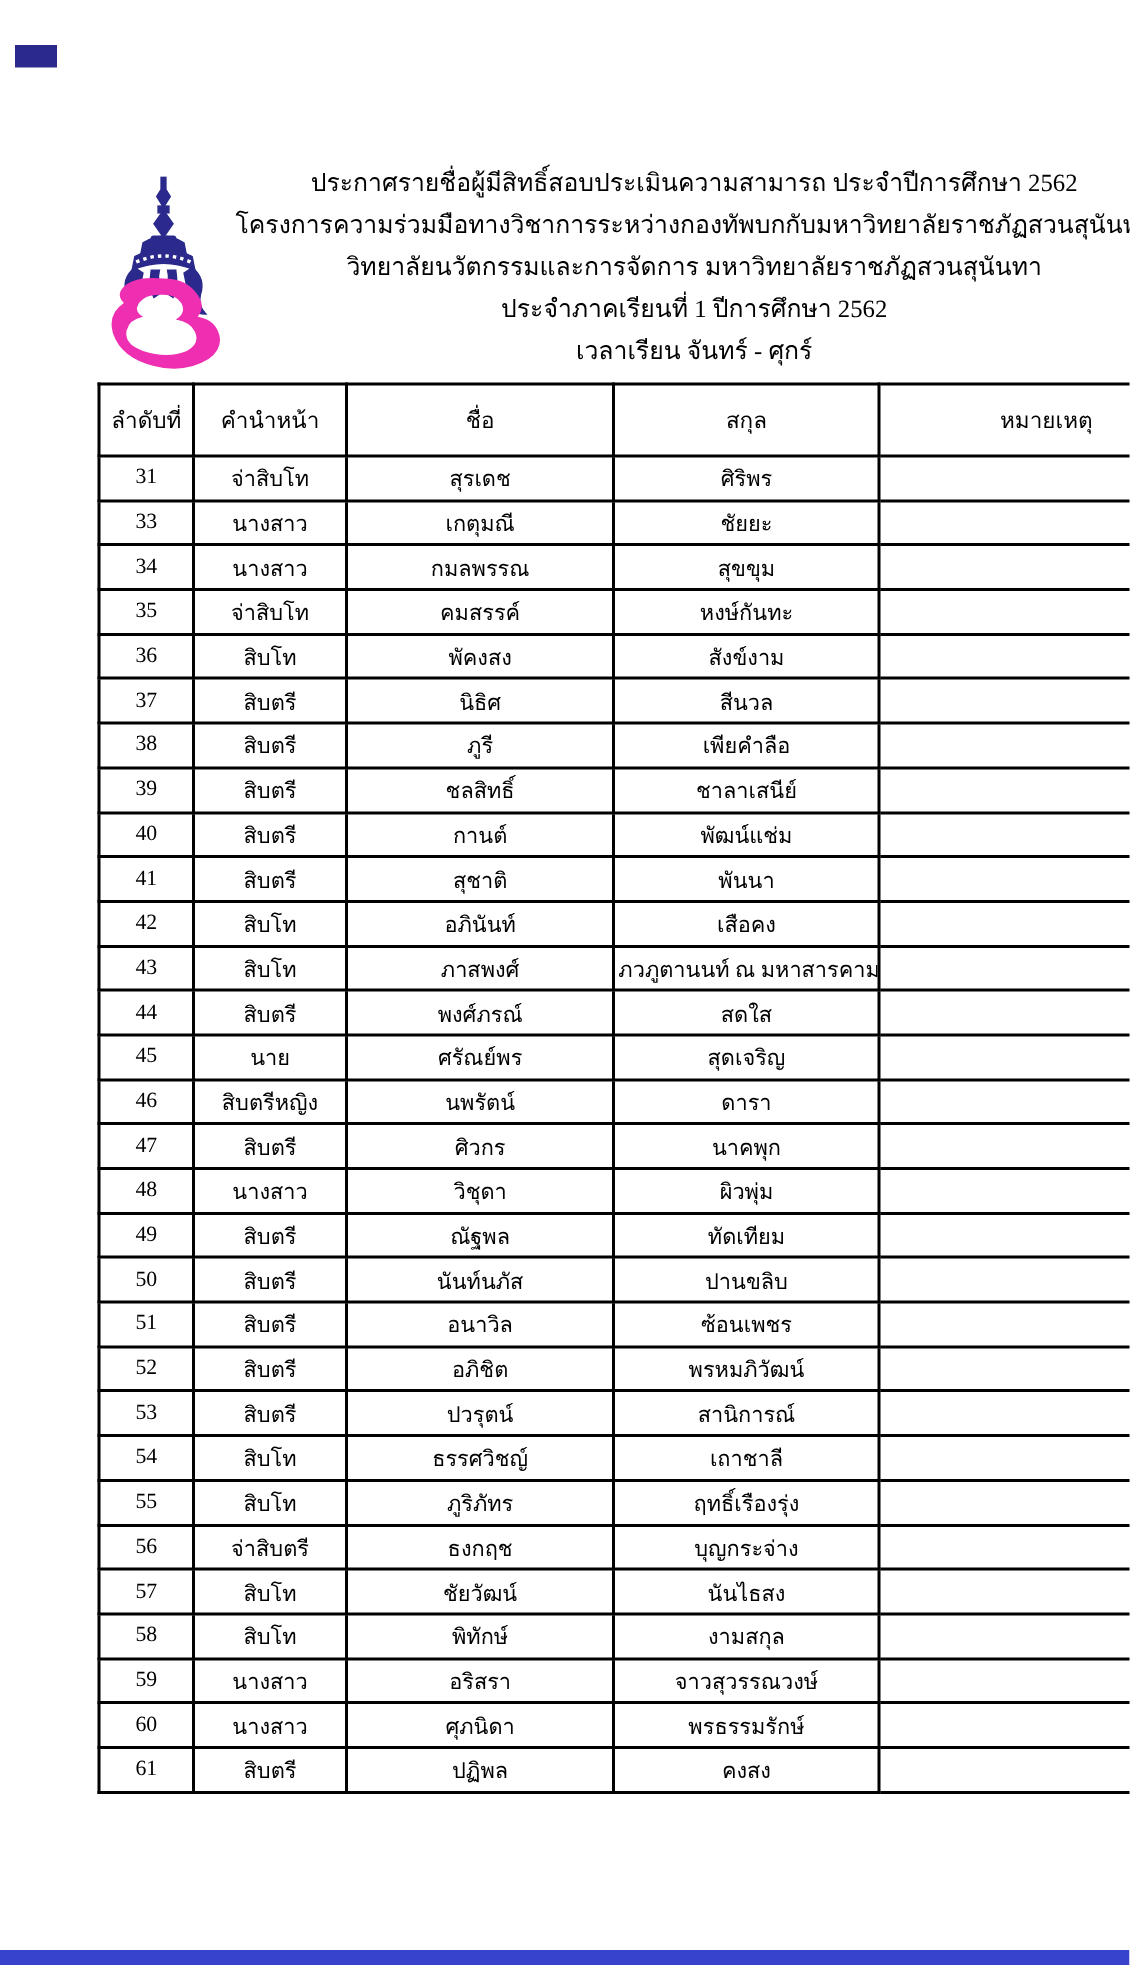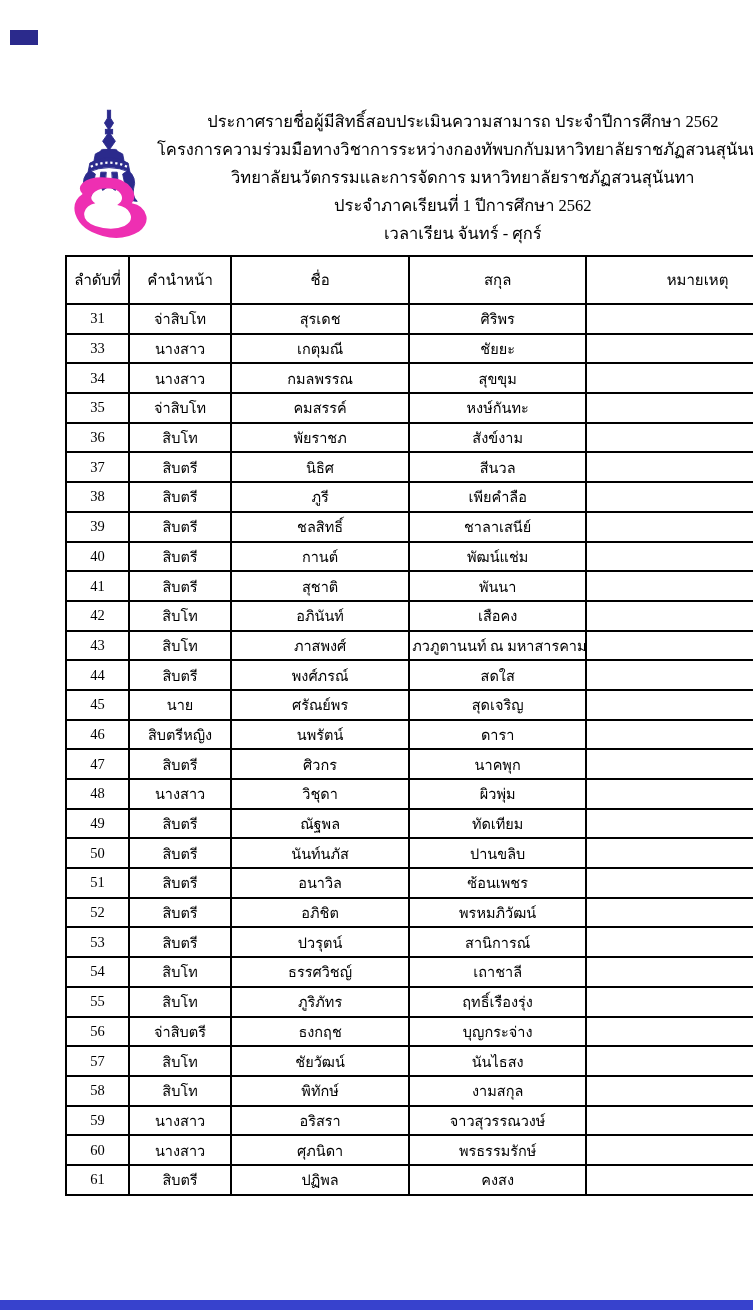--- a/index.html
+++ b/index.html
@@ -11,21 +11,21 @@
     color:#000;
     overflow:hidden;
   }
   .corner-mark {
     position:absolute; left:10px; top:30px;
     width:28px; height:15px;
     background:#2b2a8c;
   }
   .doc-header {
     position:absolute; top:100px; left:62px; width:630px;
-    display:flex; align-items:center;
+    display:flex; align-items:flex-end;
   }
   .logo-box { width:95px; flex:0 0 95px; }
   .logo-box svg { display:block; margin-left:6px; }
   .title-block { flex:1; text-align:center; padding-top:8px; }
   .title-line {
     font-size:16.5px; line-height:28px;
     white-space:nowrap;
   }
   table.roster {
     position:absolute; top:255px; left:65px;
@@ -142,21 +142,21 @@
       <tr>
         <td>35</td>
         <td>จ่าสิบโท</td>
         <td>คมสรรค์</td>
         <td>หงษ์กันทะ</td>
         <td></td>
       </tr>
       <tr>
         <td>36</td>
         <td>สิบโท</td>
-        <td>พัยราชภ</td>
+        <td>พัคงสง</td>
         <td>สังข์งาม</td>
         <td></td>
       </tr>
       <tr>
         <td>37</td>
         <td>สิบตรี</td>
         <td>นิธิศ</td>
         <td>สีนวล</td>
         <td></td>
       </tr>

